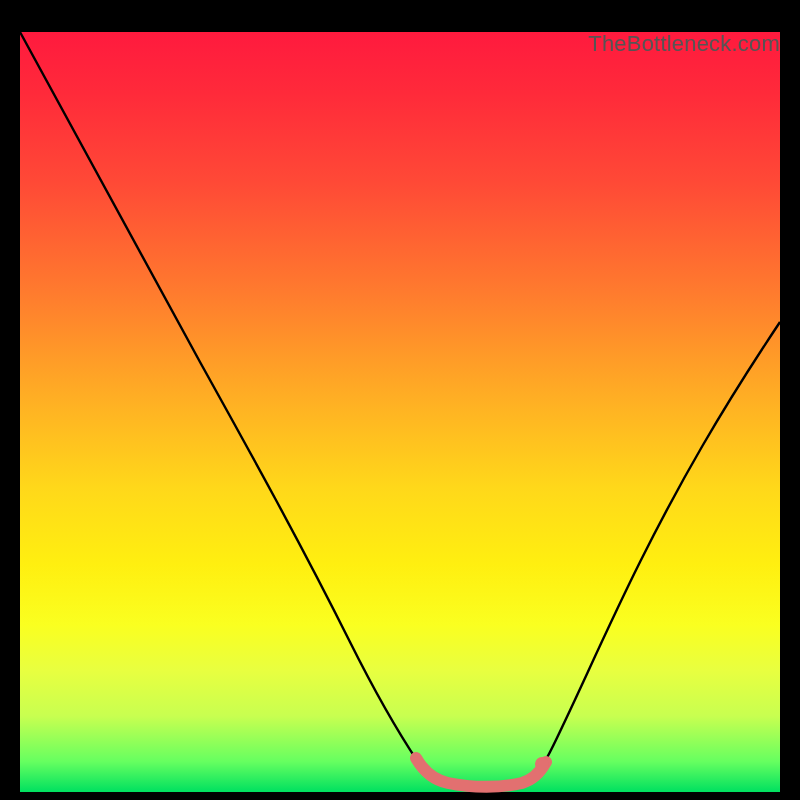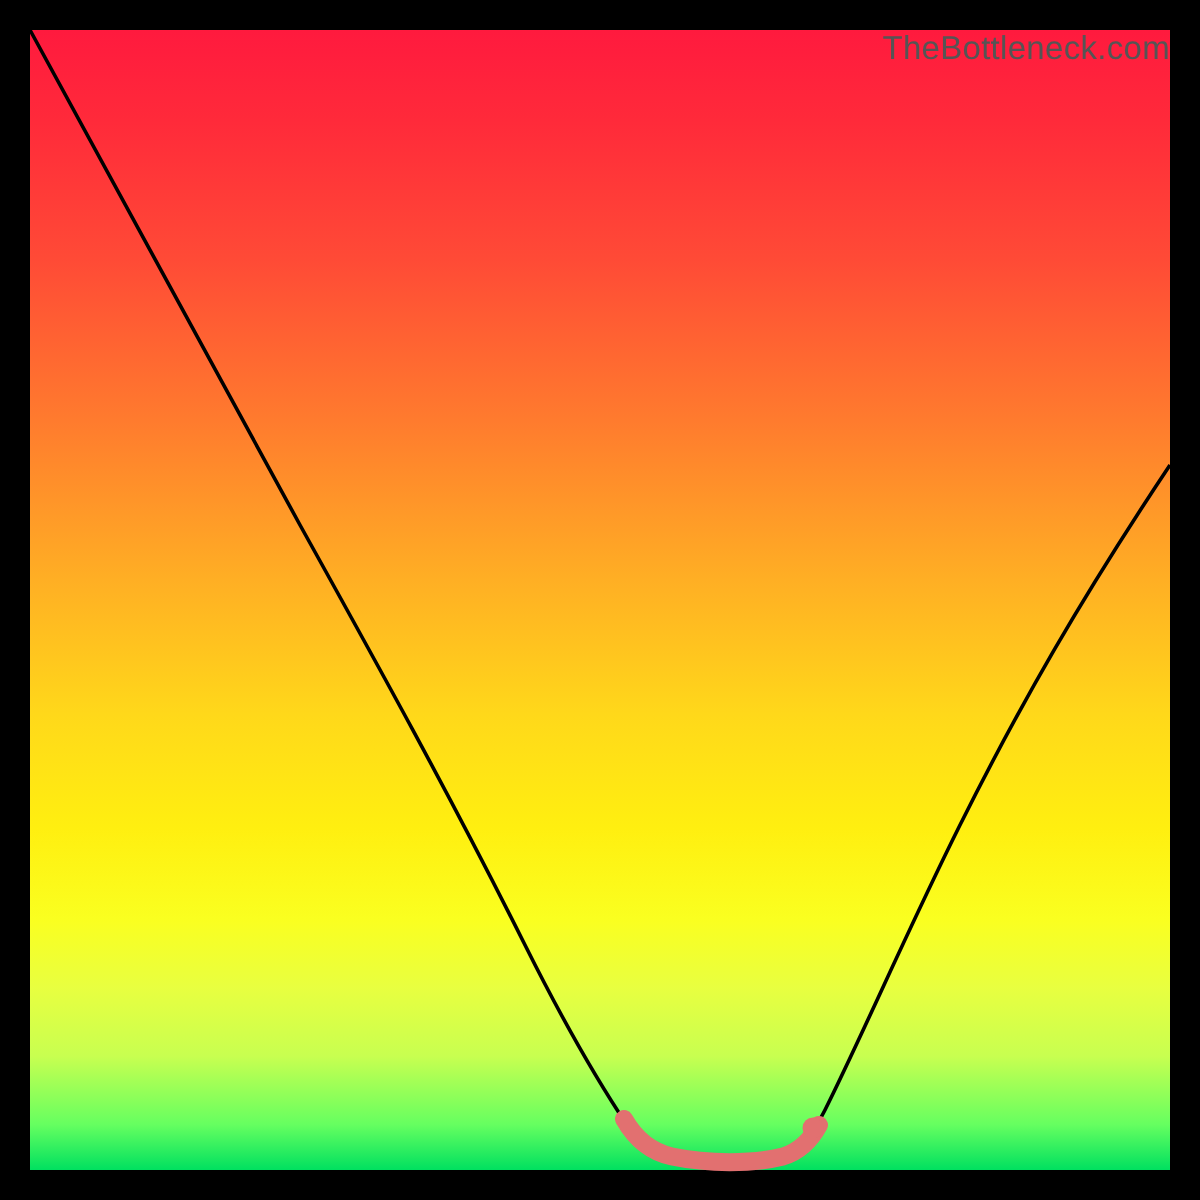--- a/index.html
+++ b/index.html
@@ -15,21 +15,21 @@
     position: absolute;
     left: 0;
     top: 0;
     width: 800px;
     height: 800px;
     background: #000;
   }
   .plot {
     position: absolute;
     left: 20px;
-    top: 20px;
+    top: 32px;
     width: 760px;
     height: 760px;
     
     background: linear-gradient(to bottom,
       #ff1a3e 0%,
       #ff2a3a 8%,
       #ff4a36 20%,
       #ff7a2e 34%,
       #ffae24 48%,
       #ffd81a 60%,

